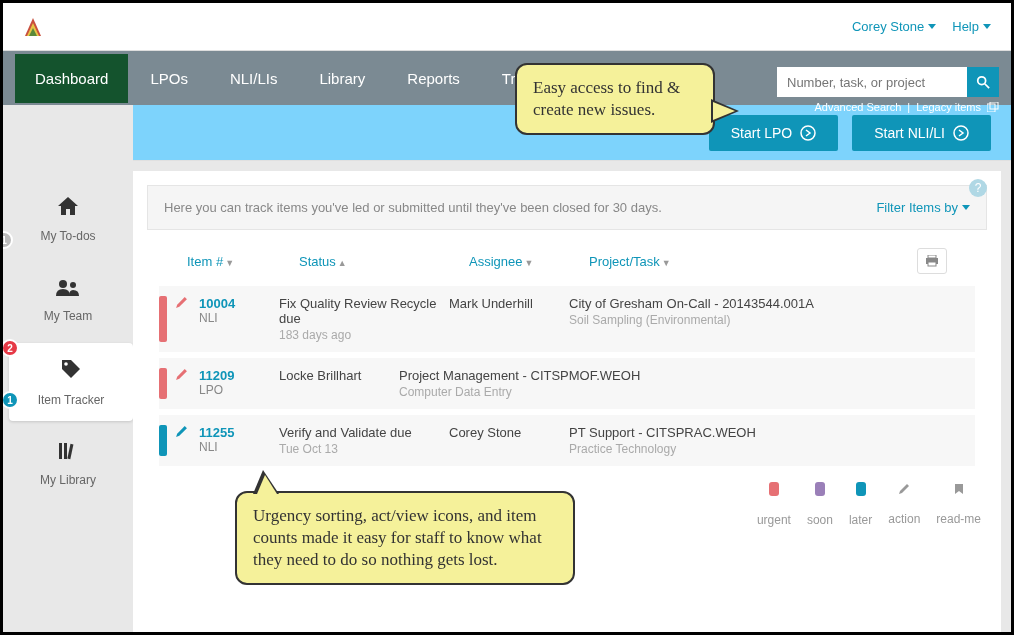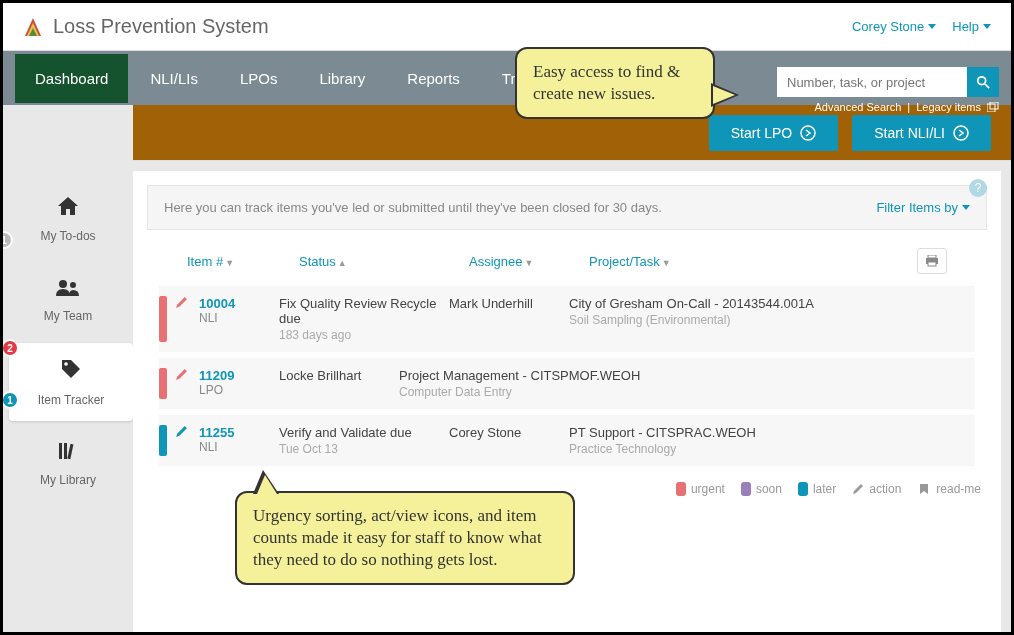--- a/index.html
+++ b/index.html
@@ -15,21 +15,21 @@
 .navbar { background: #7b8a93; height: 54px; display: flex; align-items: center; padding: 0 12px; gap: 2px; }
 .nav-item { color: #fff; padding: 16px 20px; font-size: 15px; cursor: pointer; }
 .nav-item.active { background: #14532d; }
 .nav-right { margin-left: auto; display: flex; flex-direction: column; align-items: flex-end; gap: 4px; padding: 4px 0; }
 .search-row { display: flex; margin-top: 24px; }
 .search-input { width: 190px; height: 30px; border: none; padding: 0 10px; font-size: 13px; color: #999; }
 .search-btn { width: 32px; height: 30px; background: #0f95b8; border: none; color: #fff; cursor: pointer; display: flex; align-items: center; justify-content: center; }
 .search-links { color: #fff; font-size: 11px; display: flex; gap: 6px; align-items: center; }
 .search-links a { color: #fff; text-decoration: none; }
 
-.actionbar { background: #a16207; height: 56px; margin-left: 130px; display: flex; align-items: center; justify-content: flex-end; gap: 14px; padding: 0 20px; border-bottom: 1px solid #e0e0e0; }
+.actionbar { background: #7dd3fc; height: 56px; margin-left: 130px; display: flex; align-items: center; justify-content: flex-end; gap: 14px; padding: 0 20px; border-bottom: 1px solid #e0e0e0; }
 .action-btn { background: #0f95b8; color: #fff; border: none; padding: 10px 22px; font-size: 14px; border-radius: 2px; cursor: pointer; display: flex; align-items: center; gap: 8px; }
 
 .main { display: flex; height: calc(100% - 158px); }
 .sidebar { width: 130px; background: #e8e8e8; padding-top: 20px; position: relative; }
 .side-item { background: #e8e8e8; padding: 14px 10px; text-align: center; cursor: pointer; position: relative; margin-bottom: 6px; }
 .side-item.active { background: #fff; border-radius: 4px; margin-left: 6px; box-shadow: 0 1px 3px rgba(0,0,0,0.15); }
 .side-icon { font-size: 22px; color: #333; margin-bottom: 6px; }
 .side-label { font-size: 12px; color: #666; }
 .badge { position: absolute; left: -8px; width: 18px; height: 18px; border-radius: 50%; color: #fff; font-size: 10px; display: flex; align-items: center; justify-content: center; font-weight: bold; }
 .badge.grey { background: #bbb; border: 2px solid #fff; }
@@ -59,65 +59,64 @@
 .itemtype { color: #888; font-size: 12px; }
 .status-col { width: 170px; }
 .status-main { color: #444; }
 .status-sub { color: #aaa; font-size: 12px; margin-top: 2px; }
 .assignee-col { width: 120px; color: #444; }
 .project-col { flex: 1; }
 .project-main { color: #444; }
 .project-sub { color: #aaa; font-size: 12px; margin-top: 2px; }
 
 .legend { display: flex; justify-content: flex-end; gap: 16px; padding: 10px 6px; font-size: 12px; color: #999; align-items: center; }
-.legend-item { display: flex; align-items: center; gap: 5px; }
+.legend-item { display: flex; align-items: center; gap: 17px; flex-direction: column; }
 .legend-dot { width: 10px; height: 14px; border-radius: 3px; }
 .legend-dot.red { background: #e67074; }
 .legend-dot.purple { background: #9a7fb8; }
 .legend-dot.teal { background: #0f95b8; }
 
 .callout { position: absolute; background: #f5f19a; border: 2px solid #333; border-radius: 12px; padding: 12px 16px; font-family: 'Comic Sans MS', cursive; font-size: 17px; color: #333; line-height: 1.3; z-index: 100; }
-.callout-1 { top: 44px; left: 512px; width: 200px; }
+.callout-1 { top: 60px; left: 512px; width: 200px; }
 .callout-2 { top: 488px; left: 232px; width: 340px; }
 .callout-tail { position: absolute; width: 0; height: 0; }
 .callout-1 .callout-tail { right: -26px; top: 34px; border-top: 12px solid transparent; border-bottom: 12px solid transparent; border-left: 28px solid #333; }
 .callout-1 .callout-tail::after { content: ''; position: absolute; right: 4px; top: -9px; border-top: 9px solid transparent; border-bottom: 9px solid transparent; border-left: 22px solid #f5f19a; }
 .callout-2 .callout-tail { left: 16px; top: -23px; border-left: 10px solid transparent; border-right: 16px solid transparent; border-bottom: 24px solid #333; }
 .callout-2 .callout-tail::after { content: ''; position: absolute; left: -6px; top: 5px; border-left: 8px solid transparent; border-right: 12px solid transparent; border-bottom: 19px solid #f5f19a; }
 
 .tri-down { display: inline-block; width: 0; height: 0; border-left: 4px solid transparent; border-right: 4px solid transparent; border-top: 5px solid currentColor; }
 </style>
 </head>
 <body>
 
 <div class="topbar">
   <div class="logo">
     <svg class="logo-icon" viewBox="0 0 20 20">
         <polygon points="10,1 18,19 2,19" fill="#c94f3e"></polygon>
         <polygon points="10,6 16,19 4,19" fill="#e8c547"></polygon>
         <polygon points="10,11 14,19 6,19" fill="#5a8a3a"></polygon>
       </svg>
-    <span class="logo-text">Loss Prevention System</span>
   </div>
   <div class="topbar-right">
     <div class="user-menu">
         <span>Corey Stone</span>
         <span class="tri-down"></span>
       </div>
     <div class="help-menu">
         <span>Help</span>
         <span class="tri-down"></span>
       </div>
   </div>
 </div>
 
 <div class="navbar">
   <div class="nav-item active">Dashboard</div>
+  <div class="nav-item">LPOs</div>
   <div class="nav-item">NLI/LIs</div>
-  <div class="nav-item">LPOs</div>
   <div class="nav-item">Library</div>
   <div class="nav-item">Reports</div>
   <div class="nav-item">Training</div>
   <div class="nav-right">
     <div class="search-row">
       <input class="search-input" placeholder="Number, task, or project" style="">
       <button class="search-btn">
           <svg width="14" height="14" viewBox="0 0 16 16">
             <circle cx="6.5" cy="6.5" r="4.5" fill="none" stroke="#fff" stroke-width="2"></circle>
             <line x1="10" y1="10" x2="15" y2="15" stroke="#fff" stroke-width="2"></line>

